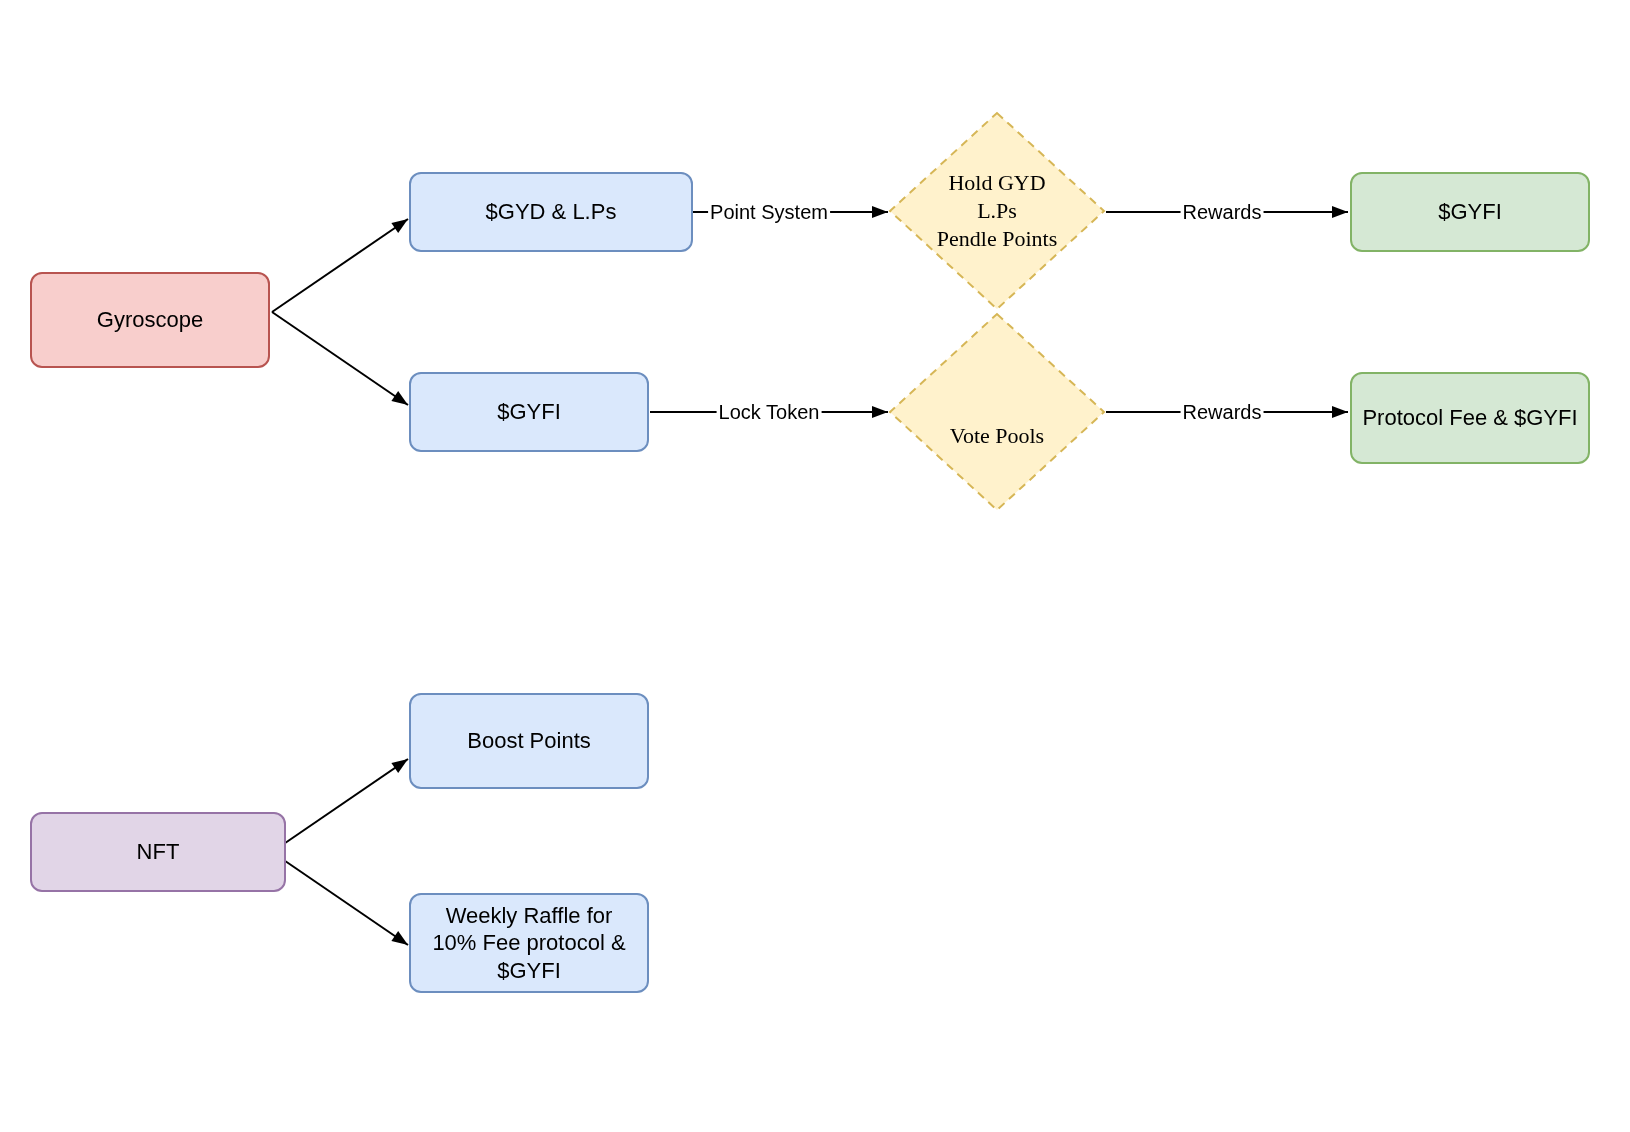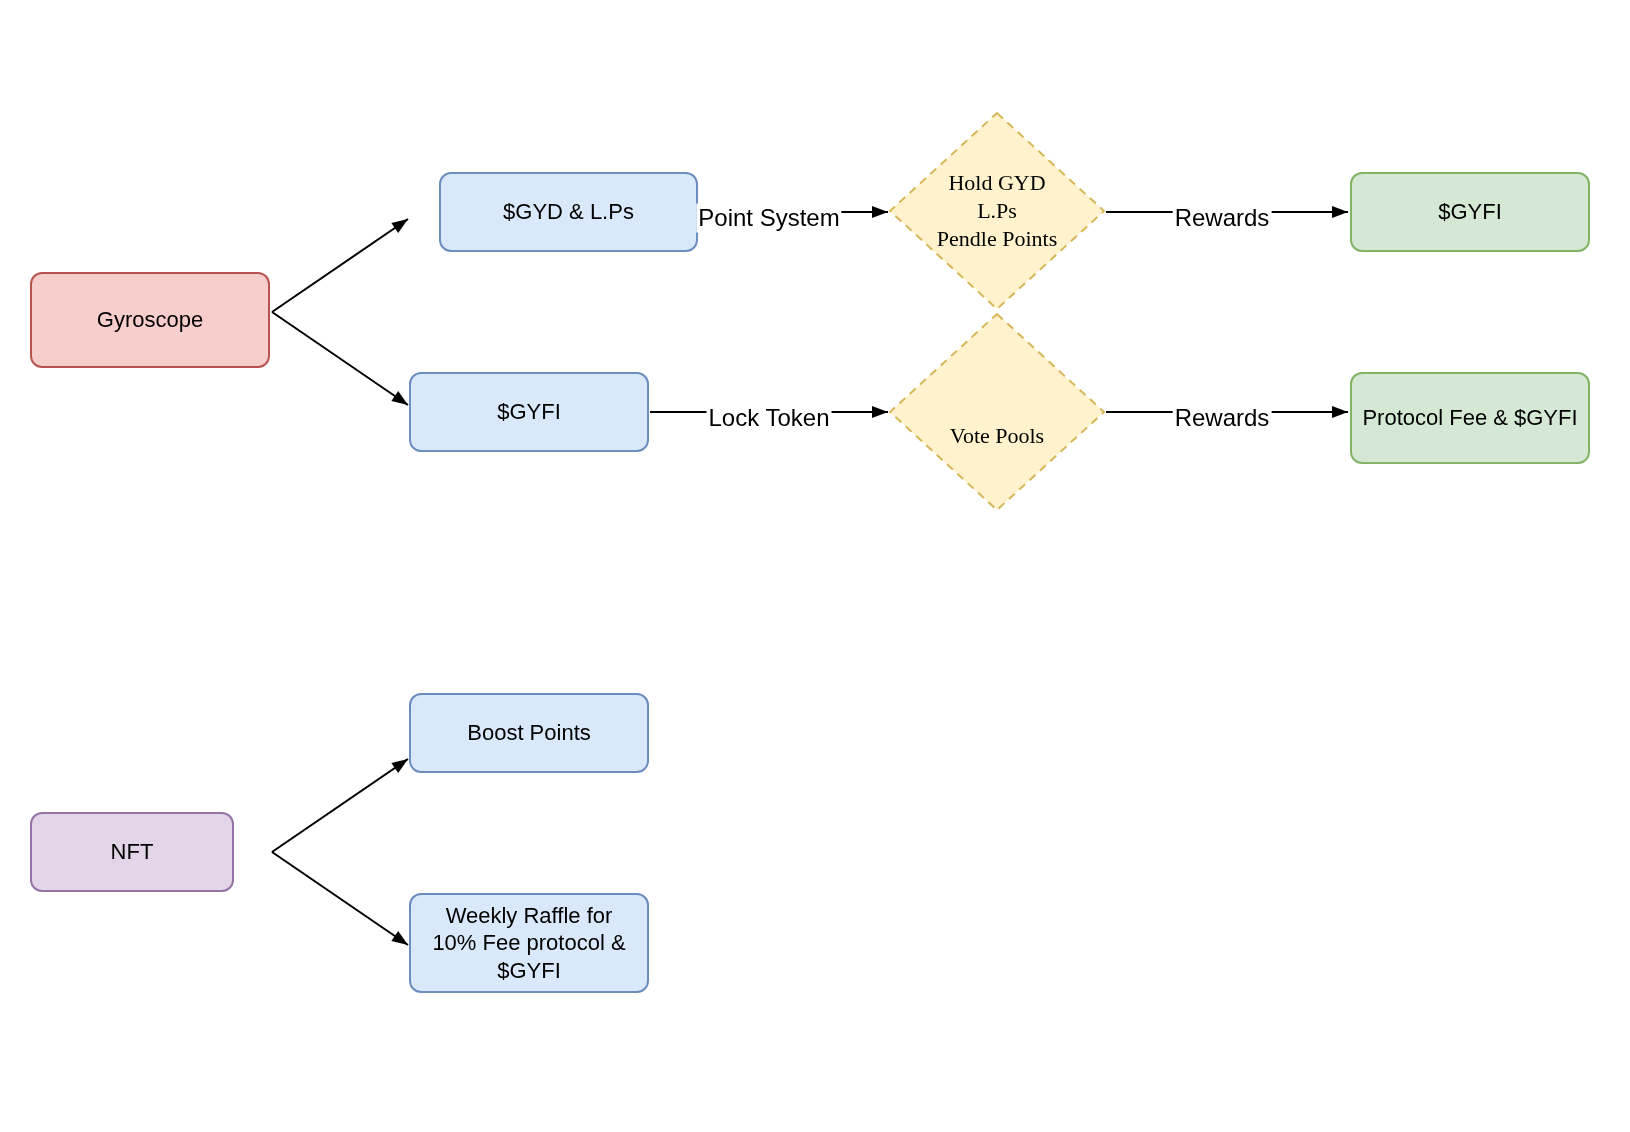--- a/index.html
+++ b/index.html
@@ -63,26 +63,25 @@
     line-height: 1.27;
     white-space: pre-line;
     z-index: 2;
     width: 220px;
     font-family: Liberation Serif, serif;
   }
   .edge-label {
     position: absolute;
     transform: translate(-50%, -50%);
     background: #ffffff;
-    font-size: 24px;
+    font-size: 20px;
     line-height: 1.2;
     padding: 0 2px;
     white-space: nowrap;
     z-index: 2;
-    margin-top: 6px;
   }
 </style>
 </head>
 <body>
 
 <div class="canvas">
 
   <svg class="edge-layer">
     <defs>
       <marker id="arrow" markerUnits="userSpaceOnUse" markerWidth="20" markerHeight="16" refX="17" refY="7" orient="auto">
@@ -98,31 +97,31 @@
     <path class="edge-line" d="M650,212 L888,212" marker-end="url(#arrow)"></path>
     <path class="edge-line" d="M1106,212 L1348,212" marker-end="url(#arrow)"></path>
     <path class="edge-line" d="M650,412 L888,412" marker-end="url(#arrow)"></path>
     <path class="edge-line" d="M1106,412 L1348,412" marker-end="url(#arrow)"></path>
     <path class="edge-line" d="M272,852 L408,759" marker-end="url(#arrow)"></path>
     <path class="edge-line" d="M272,852 L408,945" marker-end="url(#arrow)"></path>
   </svg>
 
   <div class="node red" style="left:30px; top:272px; width:240px; height:96px;">Gyroscope</div>
 
-  <div class="node blue" style="left:409px; top:172px; width:259px; height:80px;margin-left:30px;">$GYD &amp; L.Ps</div>
+  <div class="node blue" style="left:409px; top:172px; width:284px; height:80px;">$GYD &amp; L.Ps</div>
 
   <div class="node blue" style="left:409px; top:372px; width:240px; height:80px;">$GYFI</div>
 
   <div class="node green" style="left:1350px; top:172px; width:240px; height:80px;">$GYFI</div>
 
   <div class="node green" style="left:1350px; top:372px; width:240px; height:92px;">Protocol Fee &amp; $GYFI</div>
 
-  <div class="node purple" style="left:30px; top:812px; width:204px; height:80px;">NFT</div>
+  <div class="node purple" style="left:30px; top:812px; width:256px; height:80px;">NFT</div>
 
-  <div class="node blue" style="left:409px; top:693px; width:240px; height:80px;">Boost Points</div>
+  <div class="node blue" style="left:409px; top:693px; width:240px; height:96px;">Boost Points</div>
 
   <div class="node blue" style="left:409px; top:893px; width:240px; height:100px;">Weekly Raffle for
 10% Fee protocol &amp;
 $GYFI</div>
 
   <div class="diamond-label" style="left:997px; top:211px;">Hold GYD
 L.Ps
 Pendle Points</div>
 
   <div class="diamond-label" style="left:997px; top:436px;">Vote Pools</div>

